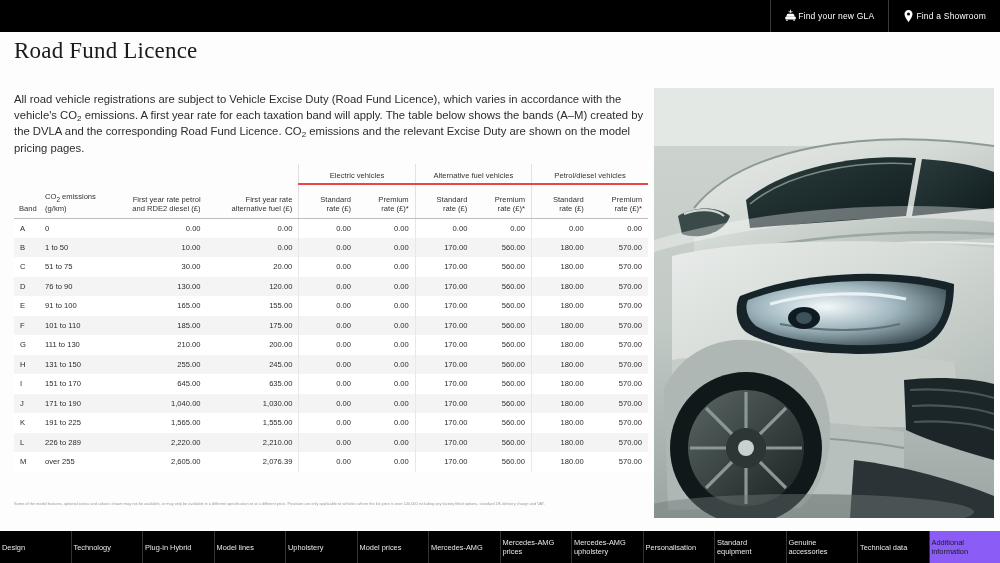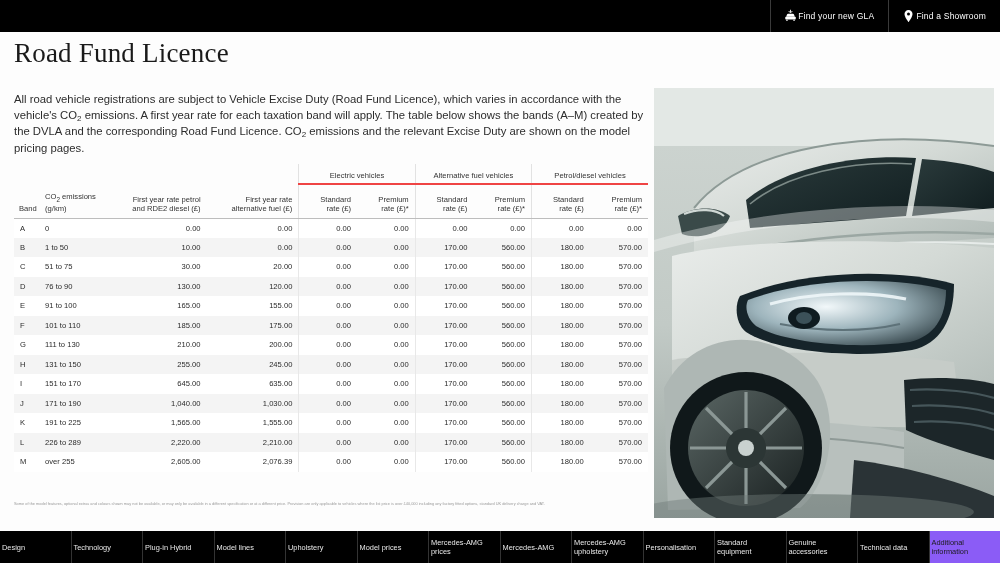--- a/index.html
+++ b/index.html
@@ -29,21 +29,21 @@
     border-left: 1px solid #3a3a3a;
     cursor: pointer;
   }
   .topbtn .ic { display: block; width: 15px; height: 16px; flex: 0 0 15px; }
   .topbtn .ic svg { display: block; }
 
   
   .title {
     position: absolute; left: 14px; top: 38px;
     font-family: "Liberation Serif", serif;
-    font-size: 27px; font-weight: 400;
+    font-size: 23px; font-weight: 400;
     color: #1a1a1a;
     letter-spacing: .2px;
   }
 
   
   .intro {
     position: absolute; left: 14px; top: 92px;
     width: 634px;
     font-size: 11.3px; line-height: 15.6px;
     color: #2c2c2c;
@@ -469,24 +469,24 @@
       <div class="navtab">
         <span>Model lines</span>
       </div>
       <div class="navtab">
         <span>Upholstery</span>
       </div>
       <div class="navtab">
         <span>Model prices</span>
       </div>
       <div class="navtab">
+        <span>Mercedes-AMG</span>
+      </div>
+      <div class="navtab">
         <span>Mercedes-AMG prices</span>
-      </div>
-      <div class="navtab">
-        <span>Mercedes-AMG</span>
       </div>
       <div class="navtab">
         <span>Mercedes-AMG upholstery</span>
       </div>
       <div class="navtab">
         <span>Personalisation</span>
       </div>
       <div class="navtab">
         <span>Standard equipment</span>
       </div>

